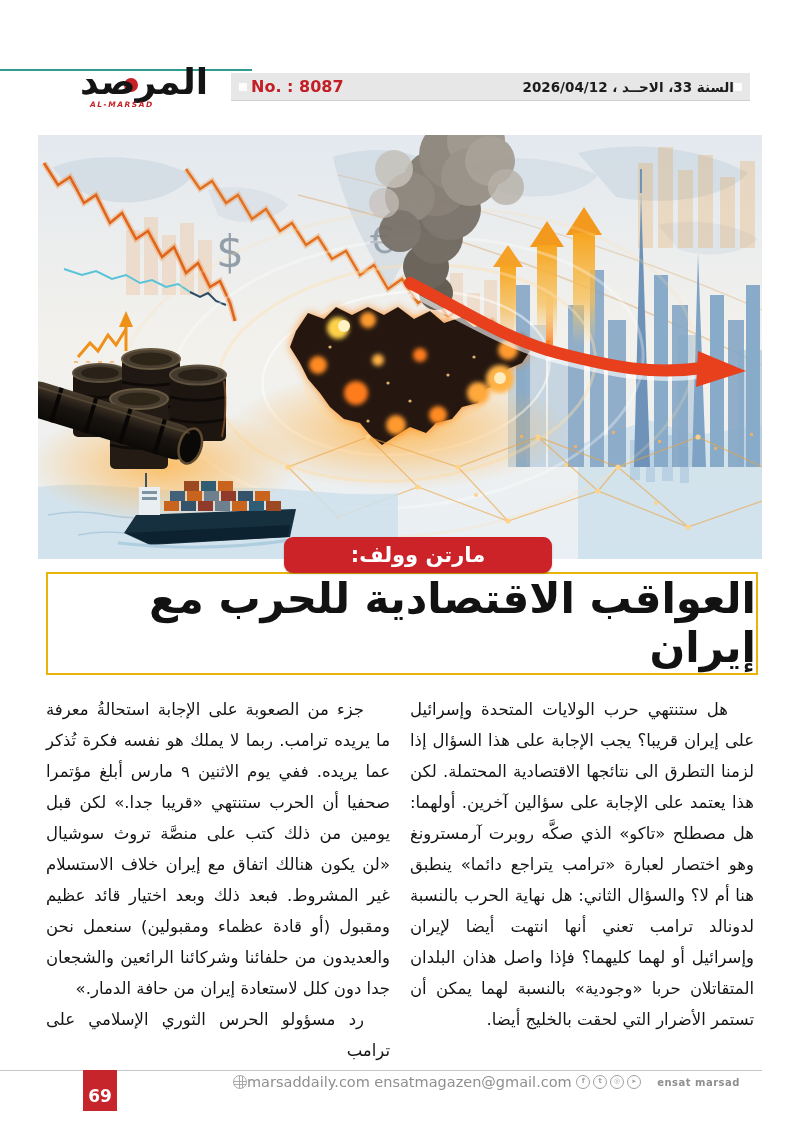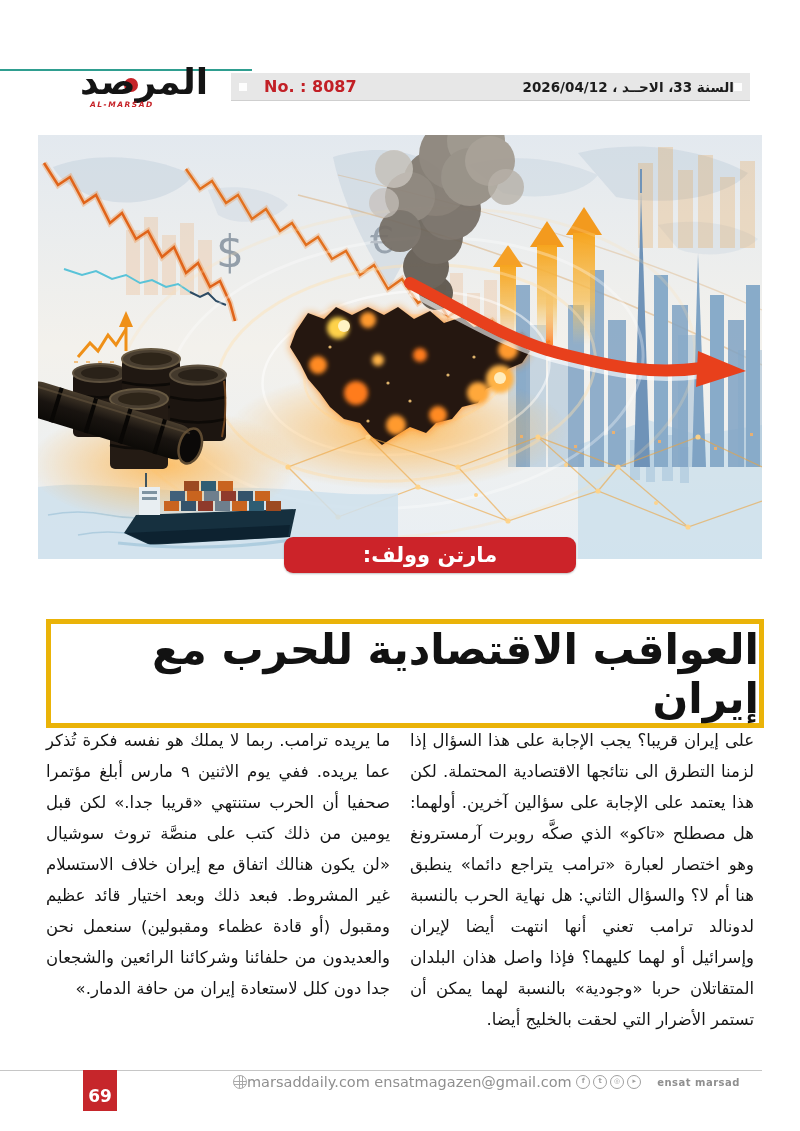--- a/index.html
+++ b/index.html
@@ -20,25 +20,25 @@
            border-bottom:1px solid #cfcfcf;display:flex;align-items:center;}
   .sq{width:8px;height:8px;background:#fdfdfd;display:inline-block;}
   .issue-no{color:#c22026;font-weight:700;font-size:16px;margin-right:auto;margin-left:8px;}
   .hdr-date{direction:rtl;color:#1c1c1c;font-weight:700;font-size:13.5px;margin-left:auto;}
   .hdr-bar .pad{width:8px;flex:0 0 auto;}
 
   
   .hero{left:38px;top:135px;width:724px;height:424px;overflow:hidden;background:#eef2f5;}
 
   
-  .kicker{left:284px;top:537px;width:292px;height:36px;background:#cc2329;border-radius:9px;
+  .kicker{left:284px;top:537px;width:268px;height:36px;background:#cc2329;border-radius:9px;
           color:#ffffff;font-size:21px;font-weight:700;display:flex;align-items:center;
           justify-content:center;direction:rtl;z-index:5;box-shadow:0 1px 2px rgba(0,0,0,.25);}
-  .headline-box{left:46px;top:572px;width:708px;height:99px;border:5px solid #eab308;
-                background:#ffffff;display:flex;align-items:center;justify-content:center;z-index:4;margin-top:47px;}
+  .headline-box{left:46px;top:572px;width:708px;height:99px;border:2px solid #eab308;
+                background:#ffffff;display:flex;align-items:flex-start;justify-content:center;z-index:4;}
   .headline{direction:rtl;font-size:42px;font-weight:700;color:#121212;letter-spacing:-1px;}
 
   
   .columns{left:46px;top:694px;width:708px;direction:rtl;display:flex;gap:20px;}
   .col{width:344px;font-size:16.5px;line-height:31px;text-align:justify;color:#141414;}
   .col p{margin:0;text-indent:26px;}
 
   
   .foot-line{left:0;top:1070px;width:762px;height:1px;background:#c6c6c6;}
   .page-box{left:83px;top:1070px;width:34px;height:41px;background:#c6262b;color:#ffffff;
@@ -61,21 +61,21 @@
 
 <div class="abs logo-wrap">
   <span class="logo-dot"></span>
   <span class="logo-ar">المرصد</span>
   <span class="logo-en">AL-MARSAD</span>
 </div>
 
 <div class="abs hdr-bar">
   <span class="pad"></span>
   <span class="sq"></span>
-  <span class="issue-no" style="margin-right:0;margin-left:17px;padding-right:6px;">No. : 8087</span>
+  <span class="issue-no" style="margin-right:0;margin-left:4px;padding-right:6px;">No. : 8087</span>
   <span class="hdr-date">السنة 33، الاحــد ، 2026/04/12</span>
   <span class="sq"></span>
   <span class="pad"></span>
 </div>
 
 <div class="abs hero">
 <svg width="724" height="424" viewBox="0 0 724 424" xmlns="http://www.w3.org/2000/svg">
   <defs>
     <linearGradient id="bgGrad" x1="0" y1="0" x2="0" y2="1">
       <stop offset="0" stop-color="#e3e9ef"></stop>
@@ -402,20 +402,21 @@
 <div class="abs headline-box">
   <div class="headline">العواقب الاقتصادية للحرب مع إيران</div>
 </div>
 
 <div class="abs columns">
   <div class="col">
     <p>هل ستنتهي حرب الولايات المتحدة وإسرائيل على إيران قريبا؟ يجب الإجابة على هذا السؤال إذا لزمنا التطرق الى نتائجها الاقتصادية المحتملة. لكن هذا يعتمد على الإجابة على سؤالين آخرين. أولهما: هل مصطلح «تاكو» الذي صكَّه روبرت آرمسترونغ وهو اختصار لعبارة «ترامب يتراجع دائما» ينطبق هنا أم لا؟ والسؤال الثاني: هل نهاية الحرب بالنسبة لدونالد ترامب تعني أنها انتهت أيضا لإيران وإسرائيل أو لهما كليهما؟ فإذا واصل هذان البلدان المتقاتلان حربا «وجودية» بالنسبة لهما يمكن أن تستمر الأضرار التي لحقت بالخليج أيضا.</p>
   </div>
   <div class="col">
     <p>جزء من الصعوبة على الإجابة استحالةُ معرفة ما يريده ترامب. ربما لا يملك هو نفسه فكرة تُذكر عما يريده. ففي يوم الاثنين ٩ مارس أبلغ مؤتمرا صحفيا أن الحرب ستنتهي «قريبا جدا.» لكن قبل يومين من ذلك كتب على منصَّة تروث سوشيال «لن يكون هنالك اتفاق مع إيران خلاف الاستسلام غير المشروط. فبعد ذلك وبعد اختيار قائد عظيم ومقبول (أو قادة عظماء ومقبولين) سنعمل نحن والعديدون من حلفائنا وشركائنا الرائعين والشجعان جدا دون كلل لاستعادة إيران من حافة الدمار.»</p>
+    <p>رد مسؤولو الحرس الثوري الإسلامي على ترامب</p>
   </div>
 </div>
 
 <div class="abs foot-line"></div>
 <div class="abs page-box">
   <span>69</span>
 </div>
 <div class="abs foot-row">
   <span class="globe"></span>
   <span>marsaddaily.com</span>

